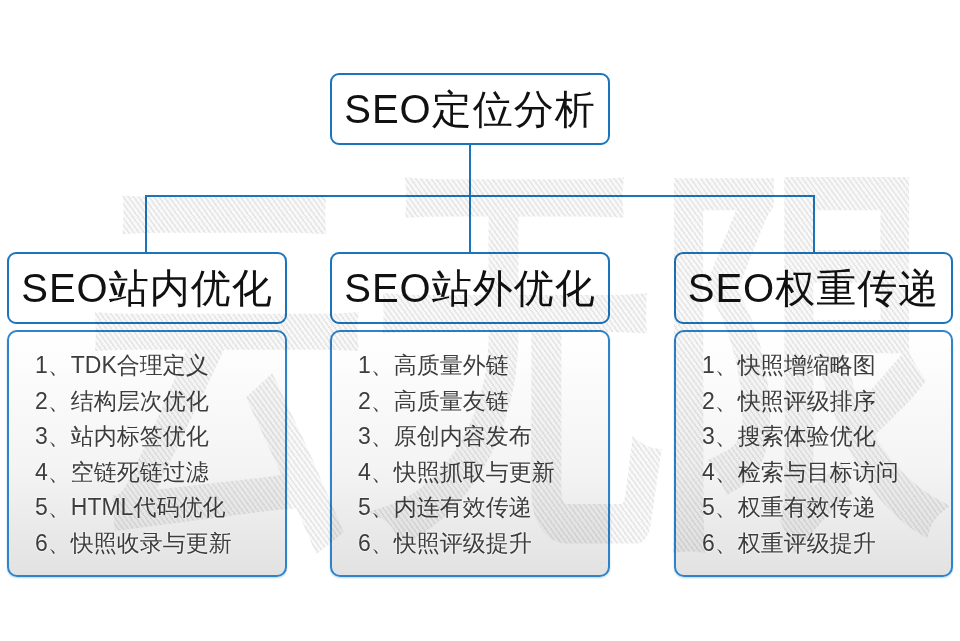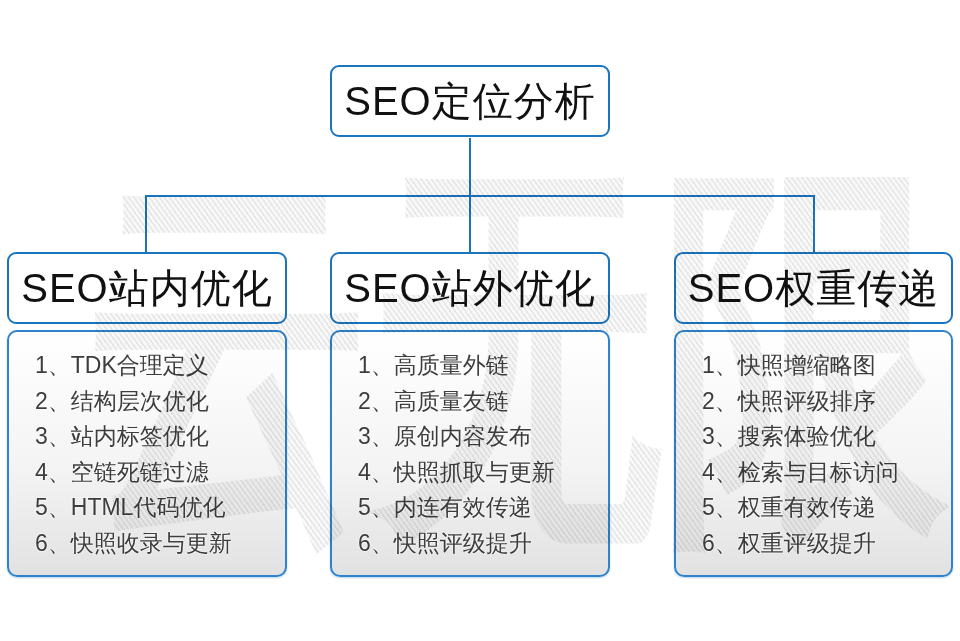--- a/index.html
+++ b/index.html
@@ -21,21 +21,21 @@
     position:absolute;
     background:#fff;
     border:2px solid var(--box-border);
     border-radius:9px;
     text-align:center;
     font-size:40px;
     color:#111;
     letter-spacing:1px;
     z-index:2;
   }
-  .root-node{left:330px;top:65px;width:280px;height:72px;line-height:68px;}
+  .root-node{left:330px;top:73px;width:280px;height:72px;line-height:68px;}
 
   .branch-header{height:72px;line-height:68px;top:252px;}
   .header-1{left:7px;width:280px;}
   .header-2{left:330px;width:280px;}
   .header-3{left:674px;width:279px;}
 
   
   .list-card{
     position:absolute;
     top:330px;height:247px;

